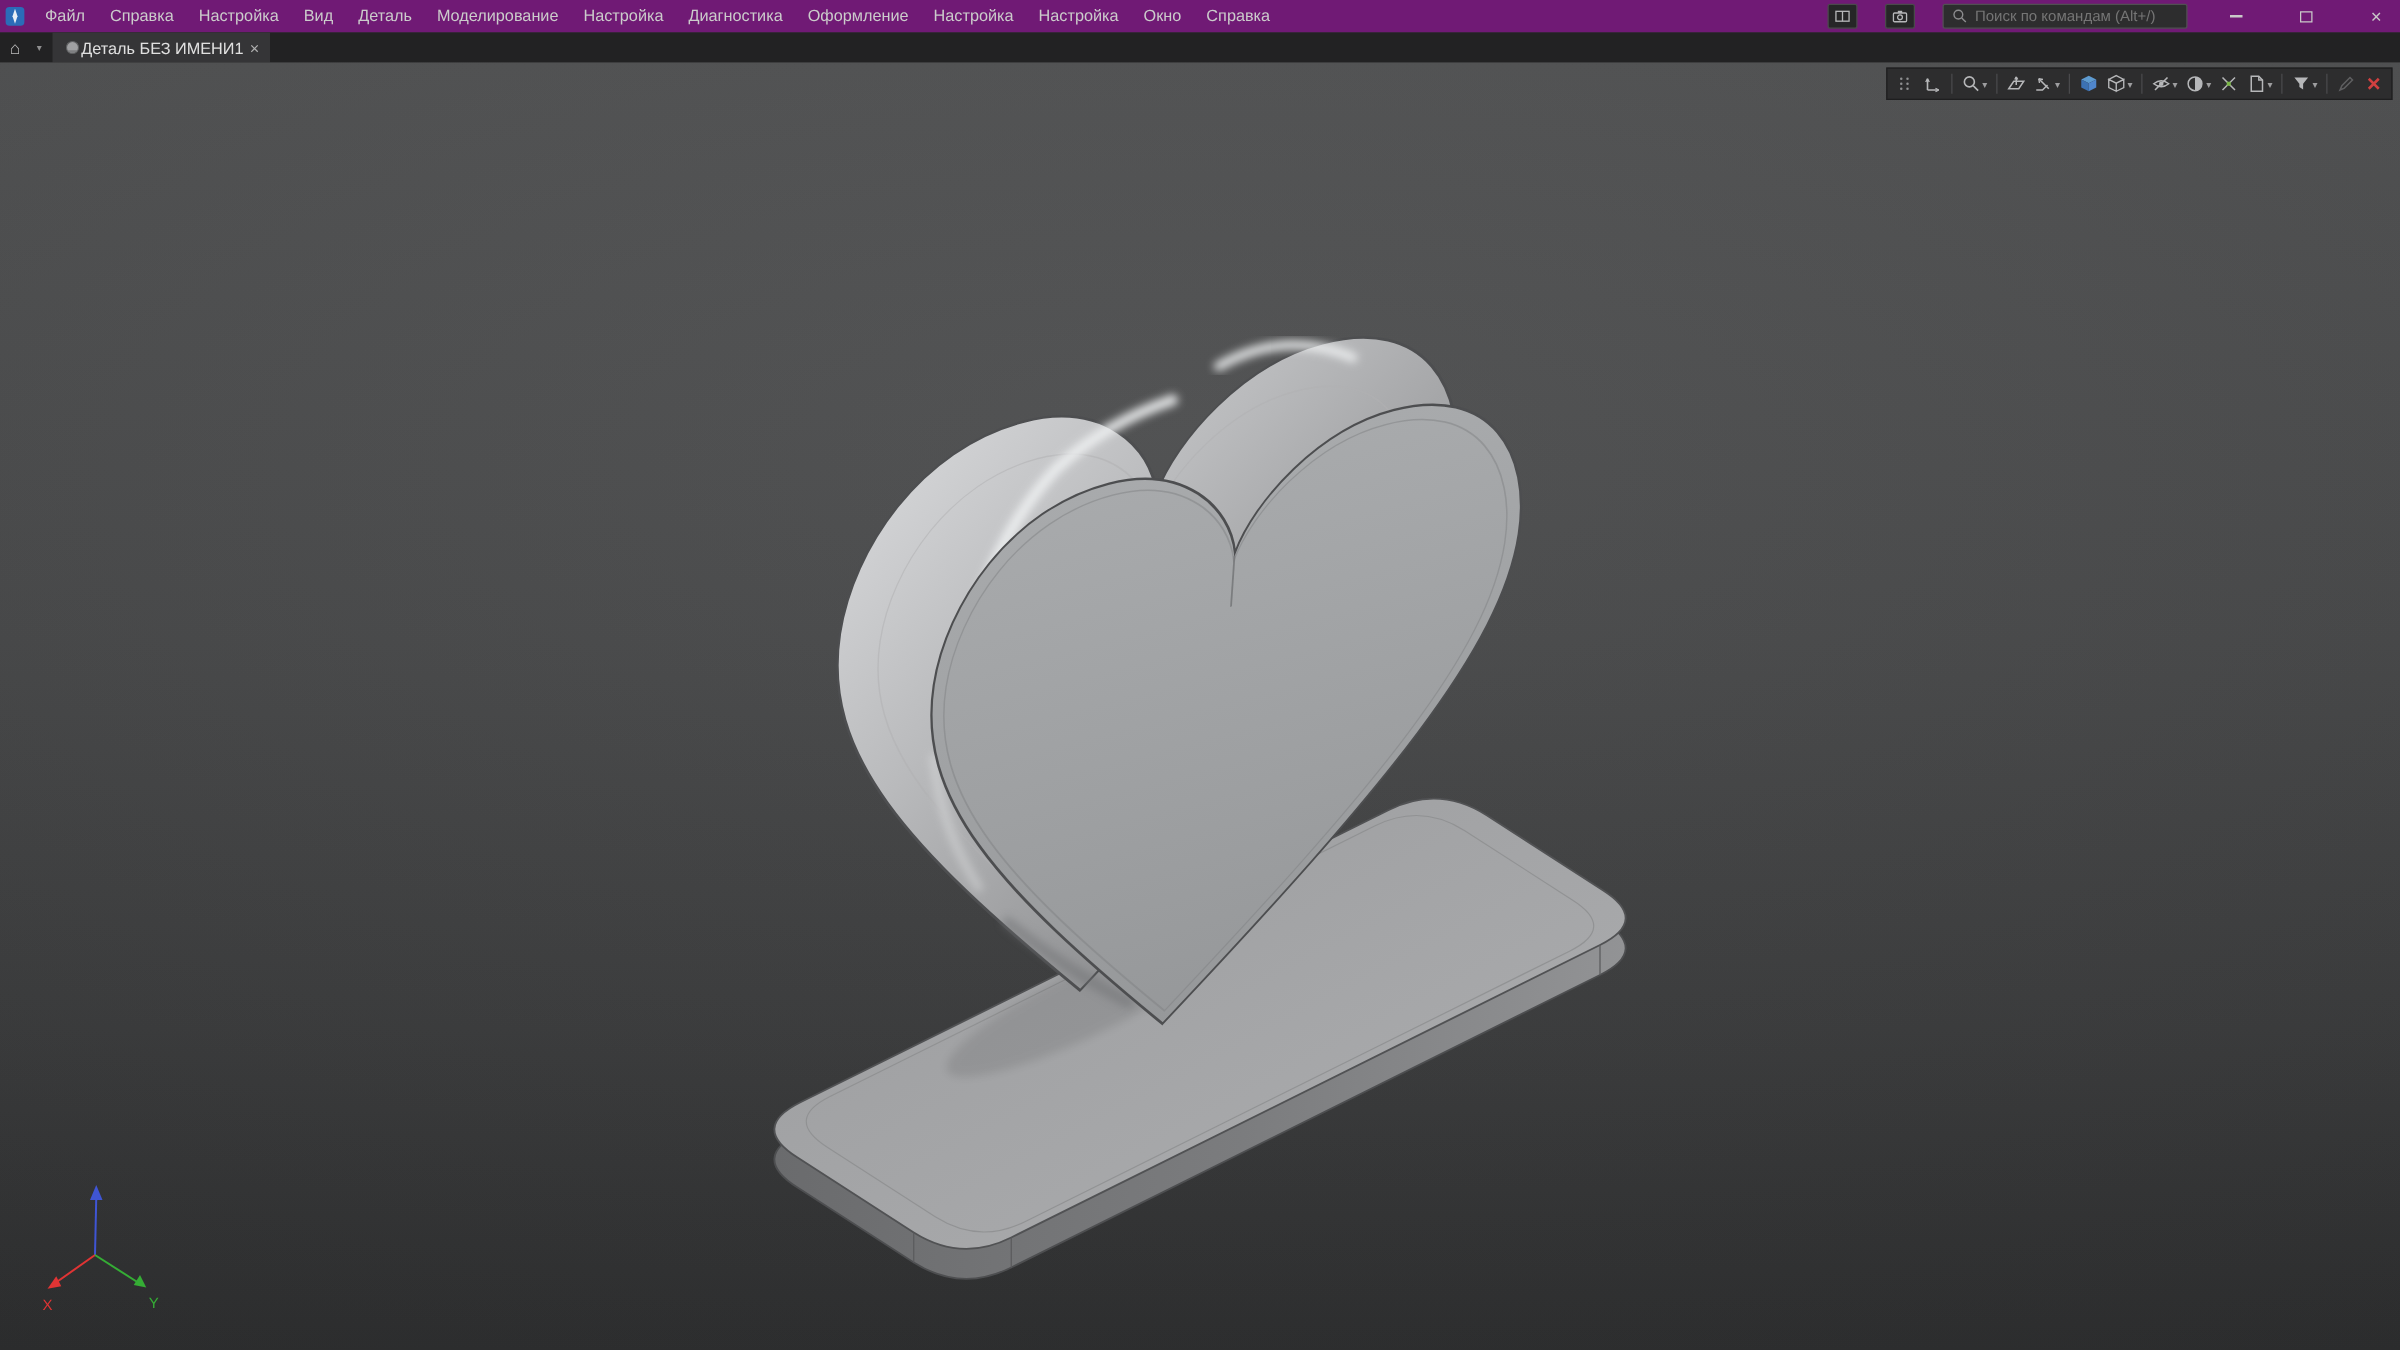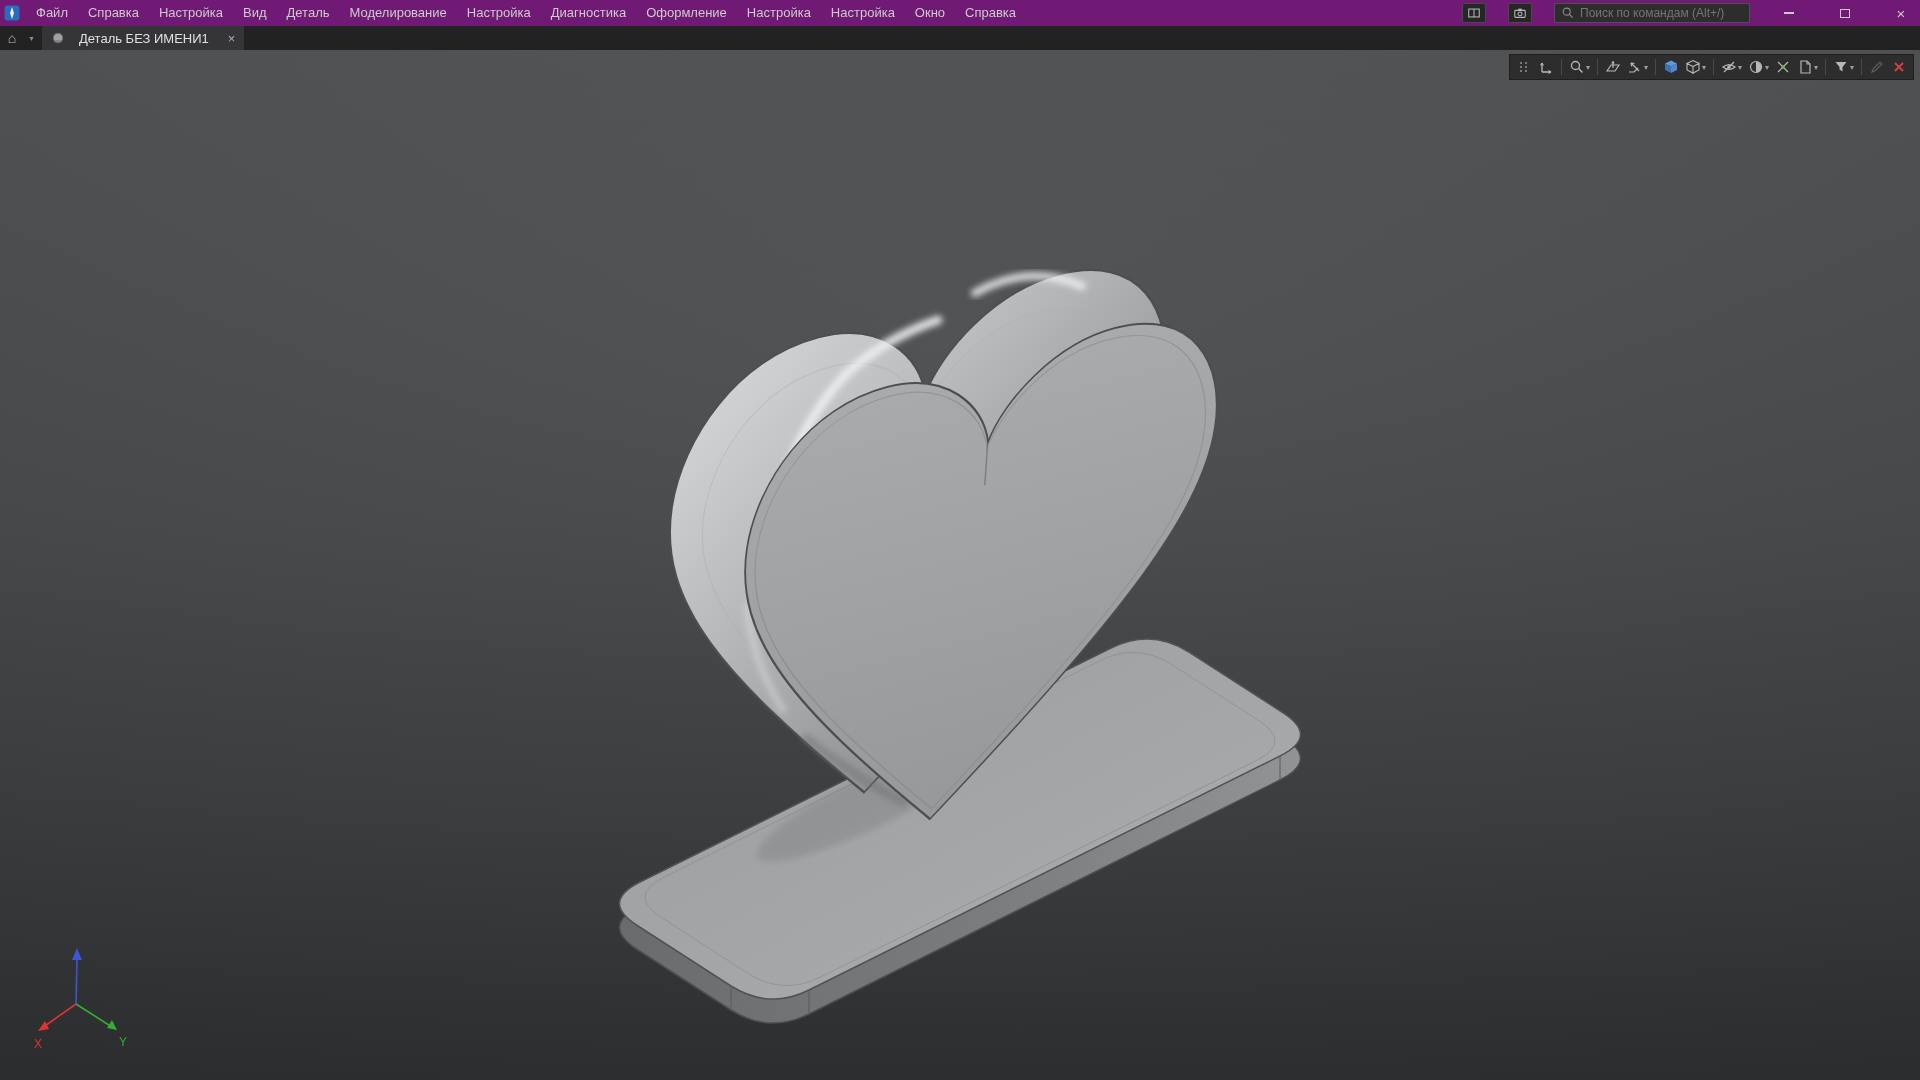--- a/index.html
+++ b/index.html
@@ -23,21 +23,21 @@
     color:#c9c9c9; background:transparent; border:none; font-size:15px; }
   .min-glyph { width:10px; height:2px; background:#c9c9c9; display:block; }
   .max-glyph { width:10px; height:9px; border:1px solid #c9c9c9; display:block; }
 
   
   .tabbar { height:24px; background:#222223; display:flex; align-items:stretch; }
   .home-btn { width:24px; display:flex; align-items:center; justify-content:center;
     color:#bcbcbc; font-size:14px; background:transparent; border:none; }
   .tab-list-caret { width:15px; display:flex; align-items:center; justify-content:center;
     color:#8f8f90; font-size:8px; background:transparent; border:none; }
-  .tab { display:flex; align-items:center; gap:14px; background:#353537; padding:0 9px;
+  .tab { display:flex; align-items:center; gap:0; background:#353537; padding:0 9px;
     font-size:13px; color:#e0e0e0; margin-left:3px; cursor:default; }
   .tab-close { font-size:13px; color:#b0b0b0; margin-left:5px; background:none; border:none; line-height:1; }
 
   
   .viewport { position:absolute; top:50px; left:0; right:0; bottom:0;
     background:
       radial-gradient(120% 90% at 50% 30%, rgba(255,255,255,0.05), rgba(0,0,0,0.10)),
       linear-gradient(#4f5051, #454647 45%, #3a3b3c 75%, #2e2f30); }
   .scene { position:absolute; inset:0; width:100%; height:100%; display:block; }
 

